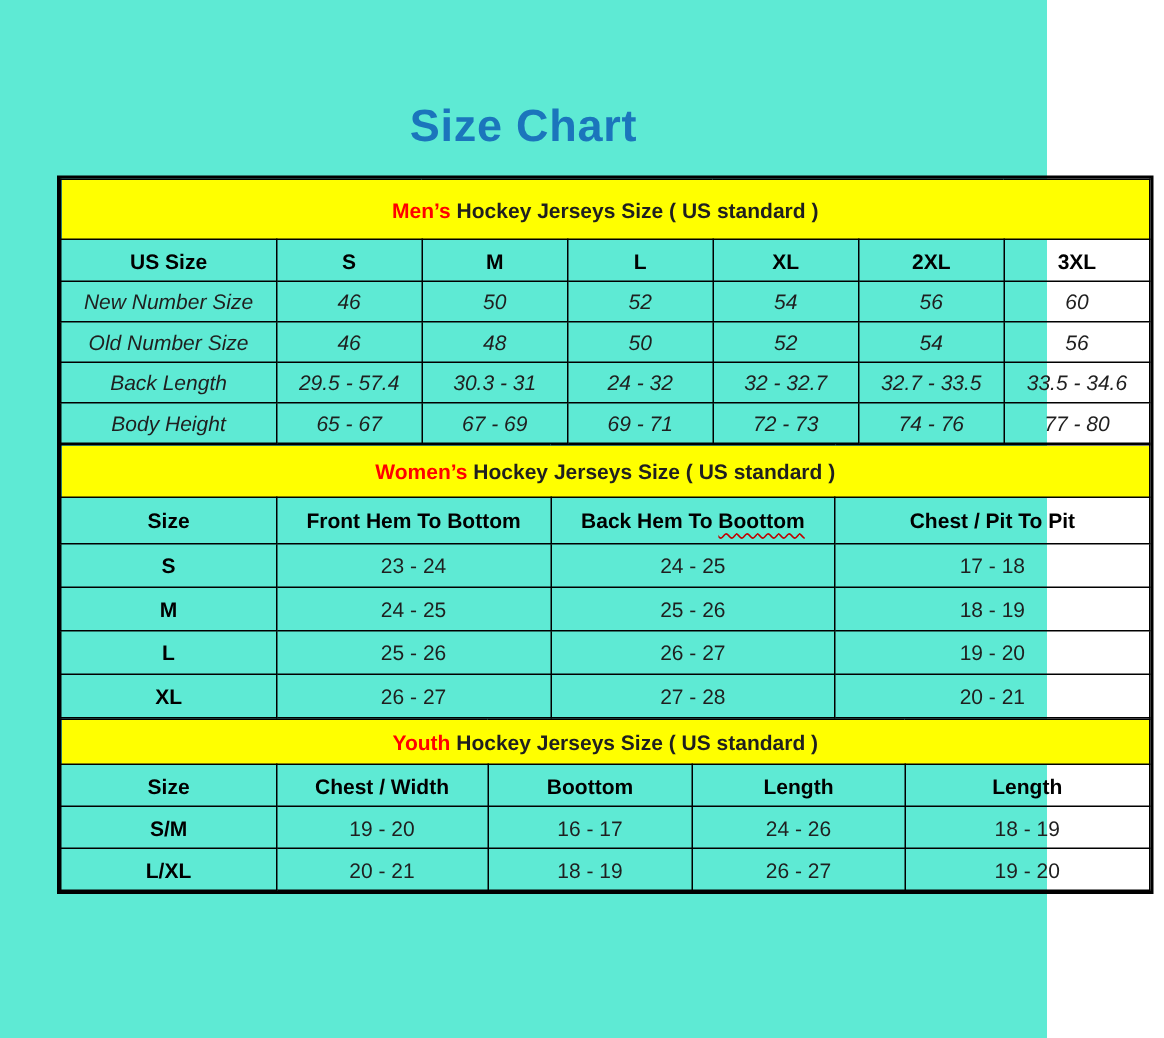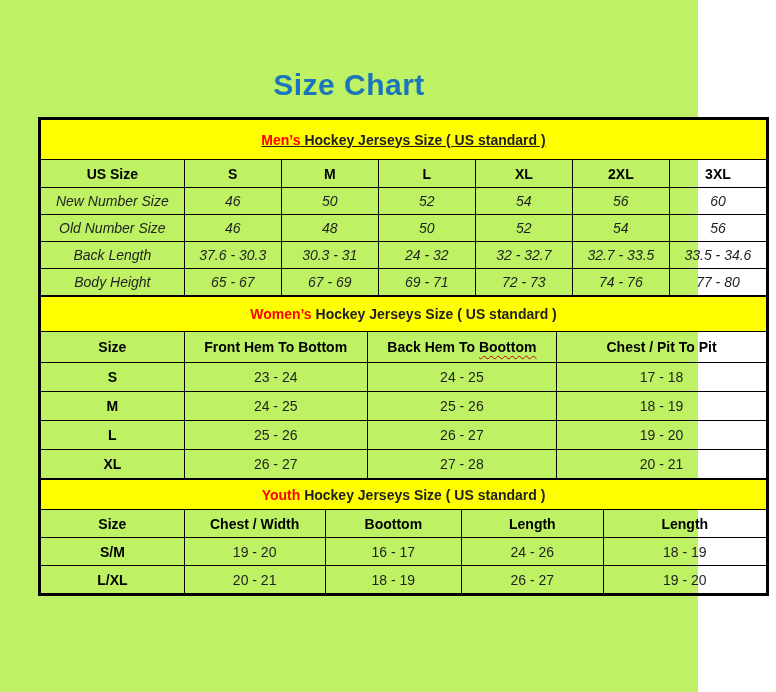--- a/index.html
+++ b/index.html
@@ -1,21 +1,21 @@
 <!DOCTYPE html>
 <html style="--title_blue: #1b75bc; --band_bg: #ffff00; --accent_red: #ff0000; --squiggle_red: #c00000; --border: #000000; --text_dark: #1f1f1f;"><head>
 <meta charset="utf-8">
 <style>
   html,body{margin:0;padding:0;background:#ffffff;}
   body{
     width:776px;height:692px;overflow:hidden;
     font-family:"Liberation Sans", sans-serif;
     -webkit-font-smoothing:antialiased;
   }
-  .page{position:relative;width:698px;height:692px;background:#bef264;}
+  .page{position:relative;width:698px;height:692px;background:#5eead4;}
   .title{
     margin:0;padding-top:68px;text-align:center;
     font-size:30px;font-weight:bold;color:var(--title_blue,#1b75bc);
     letter-spacing:.5px;
   }
   .chart{
     margin-left:38px;margin-top:15px;width:727px;
     border:2px solid var(--border,#000);
   }
   table.tbl{
@@ -25,21 +25,21 @@
     border:1px solid var(--border,#000);
     text-align:center;vertical-align:middle;
     font-size:14px;color:var(--text_dark,#1f1f1f);
     padding:0 2px;overflow:hidden;white-space:nowrap;
   }
   td.band{
     background:var(--band_bg,#ffff00);
     font-weight:bold;font-size:15.5px;color:#000;
     border:1px solid var(--border,#000);
   }
-  .mens td.band{height:39px;text-decoration:underline;}
+  .mens td.band{height:39px;}
   .womens td.band{height:34px;}
   .youth td.band{height:29px;}
   .band .red{color:var(--accent_red,#ff0000);}
   tr.head-row th{font-weight:bold;color:#000;margin-top:32px;}
   .mens tr.head-row th{height:27px;}
   .womens tr.head-row th{height:30px;}
   .youth tr.head-row th{height:27px;}
   .mens tr.data-row td{height:26px;font-style:italic;}
   .womens tr.data-row td{height:28px;}
   .youth tr.data-row td{height:27px;}
@@ -112,21 +112,21 @@
           <td class="rowlabel">Old Number Size</td>
           <td>46</td>
           <td>48</td>
           <td>50</td>
           <td>52</td>
           <td>54</td>
           <td>56</td>
         </tr>
         <tr class="data-row">
           <td class="rowlabel">Back Length</td>
-          <td>37.6 - 30.3</td>
+          <td>29.5 - 57.4</td>
           <td>30.3 - 31</td>
           <td>24 - 32</td>
           <td>32 - 32.7</td>
           <td>32.7 - 33.5</td>
           <td>33.5 - 34.6</td>
         </tr>
         <tr class="data-row">
           <td class="rowlabel">Body Height</td>
           <td>65 - 67</td>
           <td>67 - 69</td>

